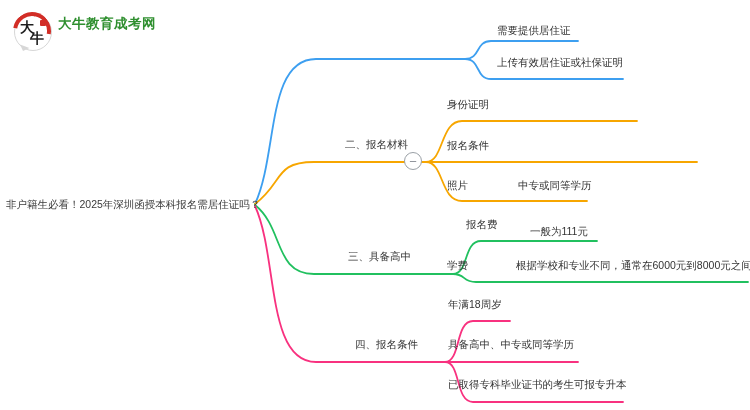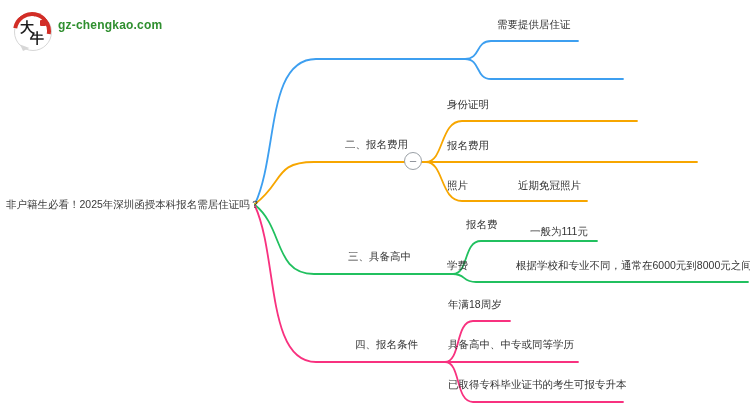--- a/index.html
+++ b/index.html
@@ -75,34 +75,35 @@
 
   <div class="logo">
     <div class="logo-icon">
       <div class="logo-arc"></div>
       <span class="logo-ch1">大</span>
       <span class="logo-ch2">牛</span>
       <span class="logo-seal"></span>
       <div class="logo-tail"></div>
     </div>
     <div class="logo-text">
-      <div class="site-url">gz-chengkao.com</div>
+      <div class="site-name">大牛教育成考网</div>
     </div>
   </div>
 
   <div class="node root" style="left:6px;top:197px">非户籍生必看！2025年深圳函授本科报名需居住证吗？</div>
 
-  <div class="node" style="left:497px;top:17px">需要提供居住证</div>
+  <div class="node" style="left:497px;top:23px">需要提供居住证</div>
+  <div class="node" style="left:497px;top:55px">上传有效居住证或社保证明</div>
 
-  <div class="node" style="left:345px;top:137px">二、报名费用</div>
+  <div class="node" style="left:345px;top:137px">二、报名材料</div>
   <div class="toggle">−</div>
   <div class="node" style="left:447px;top:97px">身份证明</div>
-  <div class="node" style="left:447px;top:138px">报名费用</div>
+  <div class="node" style="left:447px;top:138px">报名条件</div>
   <div class="node" style="left:447px;top:178px">照片</div>
-  <div class="node" style="left:518px;top:178px">近期免冠照片</div>
+  <div class="node" style="left:518px;top:178px">中专或同等学历</div>
 
   <div class="node" style="left:348px;top:249px">三、具备高中</div>
   <div class="node" style="left:466px;top:217px">报名费</div>
   <div class="node" style="left:530px;top:224px">一般为111元</div>
   <div class="node" style="left:447px;top:258px">学费</div>
   <div class="node" style="left:516px;top:258px">根据学校和专业不同，通常在6000元到8000元之间</div>
 
   <div class="node" style="left:355px;top:337px">四、报名条件</div>
   <div class="node" style="left:448px;top:297px">年满18周岁</div>
   <div class="node" style="left:448px;top:377px">已取得专科毕业证书的考生可报专升本</div>

